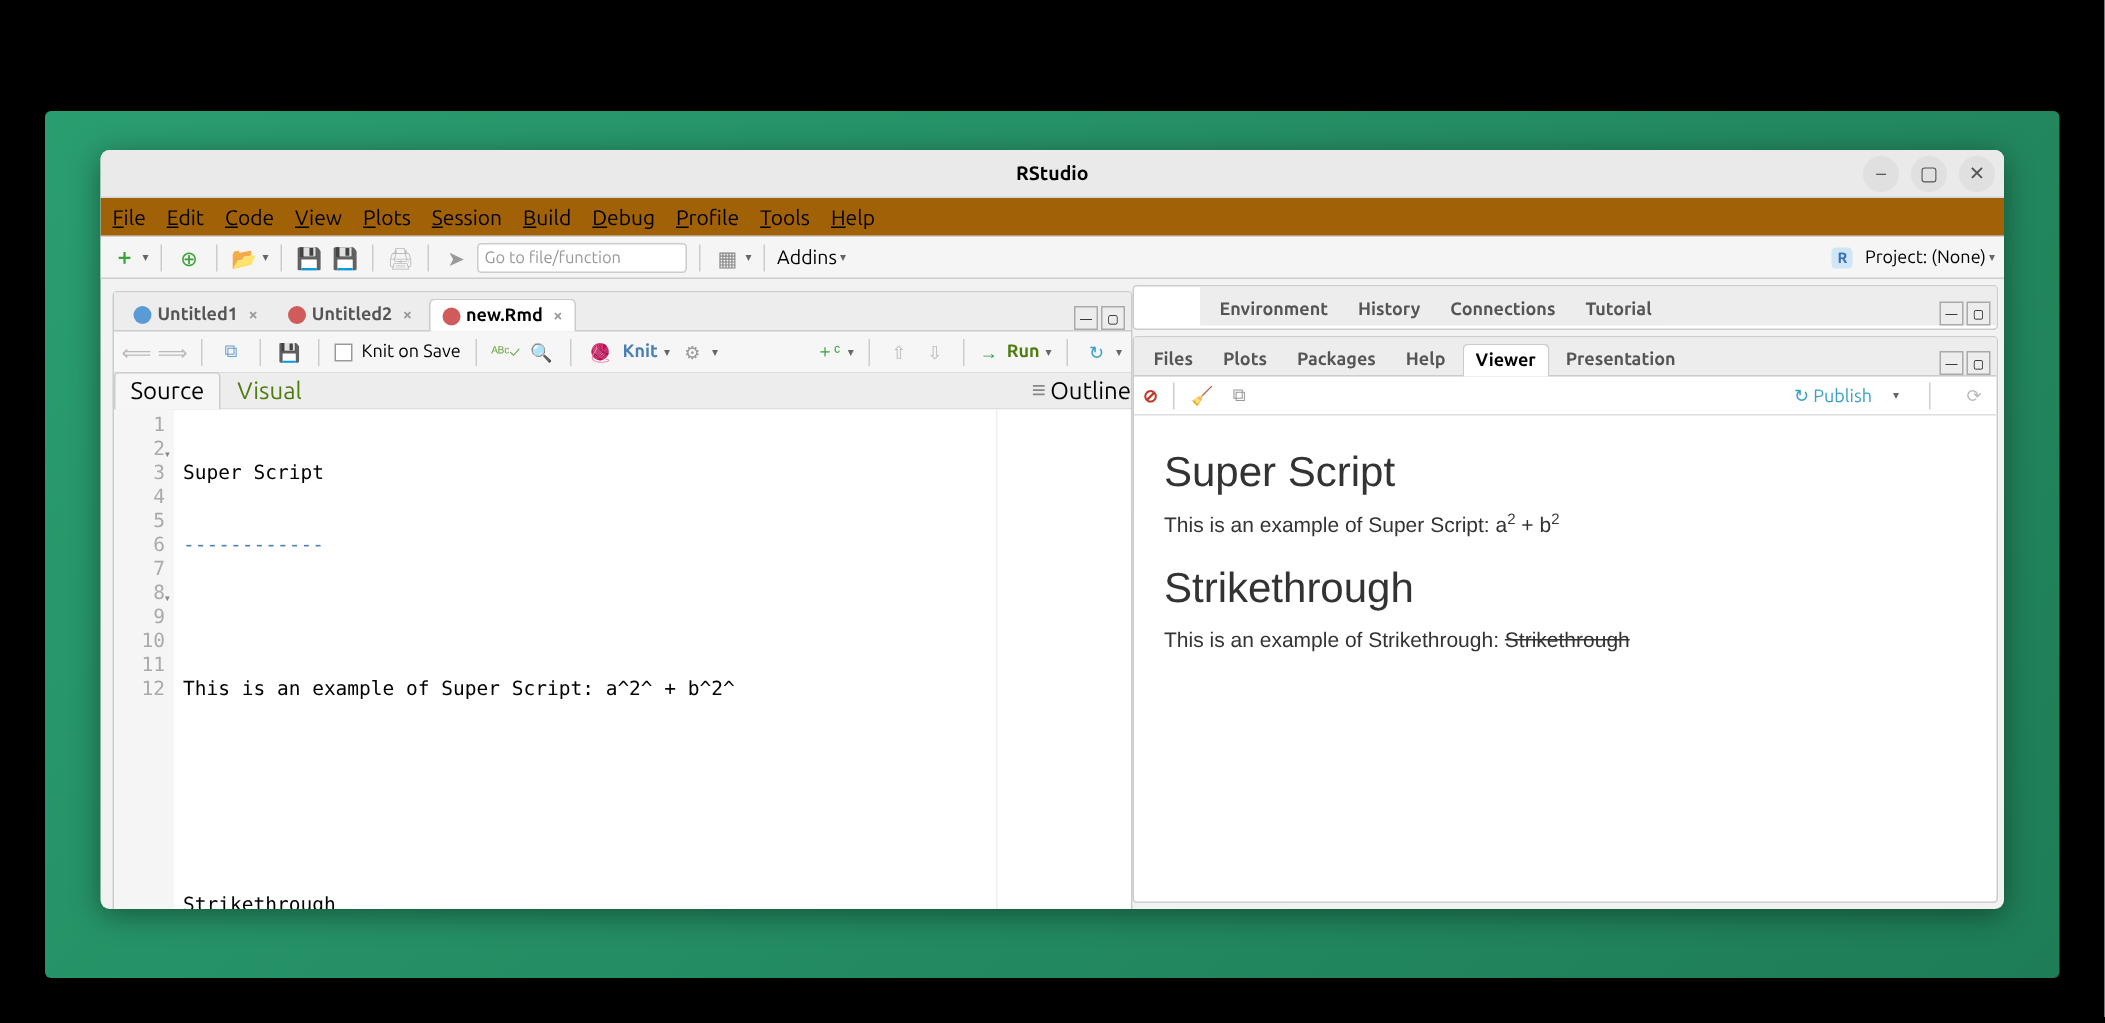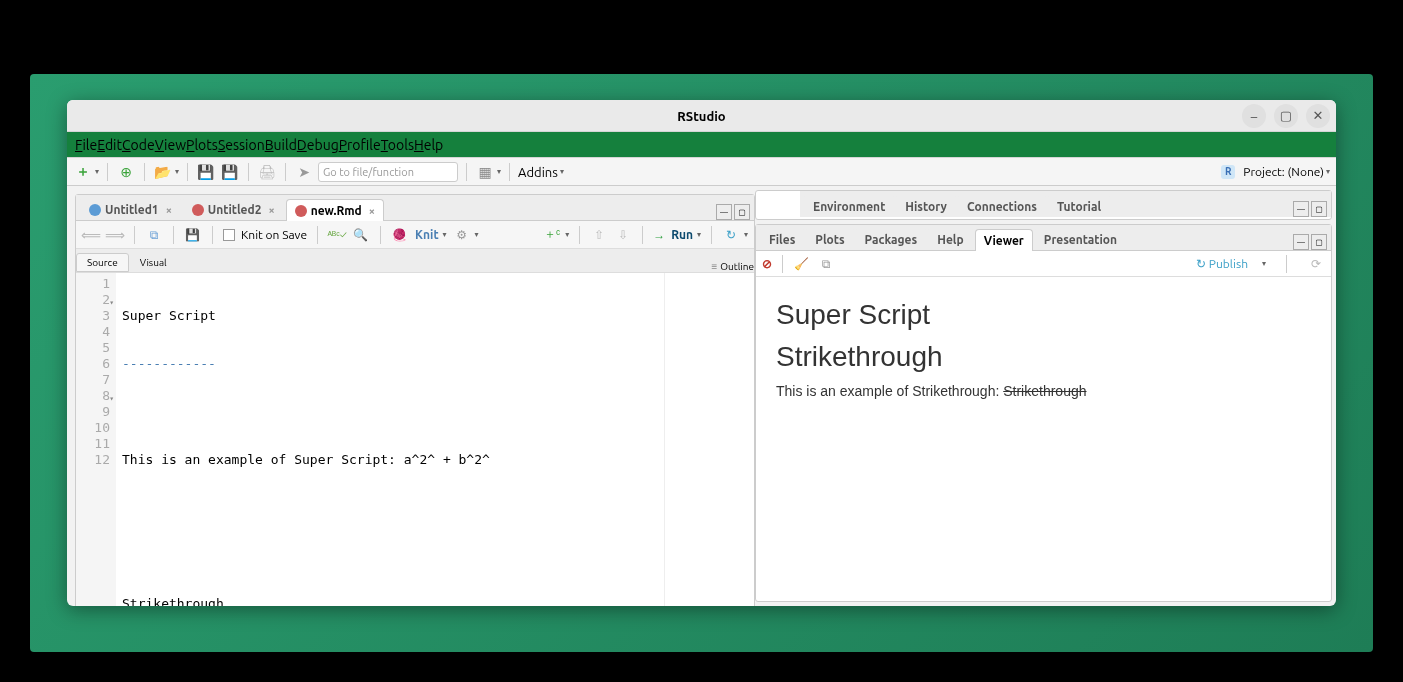--- a/index.html
+++ b/index.html
@@ -50,24 +50,25 @@
 .wc-btn {
   width: 24px; height: 24px;
   border-radius: 50%;
   background: #e0e0e0;
   display: flex; align-items: center; justify-content: center;
   font-size: 13px; color: #555;
   cursor: pointer;
 }
 .menubar {
   height: 26px;
-  background: #15803d;
+  background: #a16207;
   display: flex;
   align-items: center;
   padding: 0 8px;
+  gap: 14px;
   border-bottom: 1px solid #d5d5d5;
   font-size: 14px;
 }
 .menubar span { cursor: pointer; }
 .menubar u { text-decoration: underline; }
 .toolbar {
   height: 28px;
   background: #f5f5f5;
   border-bottom: 1px solid #ccc;
   display: flex;
@@ -167,32 +168,32 @@
   border-bottom:1px solid #ddd;
   display:flex; align-items:center;
   padding:0 6px;
   gap:6px;
   font-size:12px;
   background:#f6f6f6;
 }
 .et-icon { width:18px; height:18px; display:flex; align-items:center; justify-content:center; cursor:pointer; color:#666;}
 .chk { width:12px; height:12px; border:1px solid #999; background:#fff;}
 .knit { color:#4a7fb3; font-weight:bold; cursor:pointer;}
-.run { color:#0c4a6e; font-weight:bold; cursor:pointer;}
+.run { color:#4d7c0f; font-weight:bold; cursor:pointer;}
 .outline-toggle { margin-left:auto; cursor:pointer; display:flex; align-items:center; gap:3px;}
 
 .editor-modes {
   height: 24px;
   display:flex;
-  align-items:flex-end;
+  align-items:center;
   background:#ededed;
   border-bottom:1px solid #ddd;
-  font-size:10px;
-}
-.mode-tab { padding:3px 10px; cursor:pointer; color:#000000; border:1px solid transparent; border-radius:3px 3px 0 0;}
+  font-size:16px;
+}
+.mode-tab { padding:3px 10px; cursor:pointer; color:#4d7c0f; border:1px solid transparent; border-radius:3px 3px 0 0;}
 .mode-tab.active { background:#f6f6f6; border-color:#ccc; color:#000;}
 
 .editor-body {
   flex:1;
   display:flex;
   font-family: "DejaVu Sans Mono", Menlo, Consolas, monospace;
   font-size:13px;
   background:#fff;
   overflow:hidden;
 }
@@ -442,20 +443,23 @@
           <div style="margin-left:auto; display:flex; align-items:center; gap:16px;">
             <span class="publish">↻ <span>Publish</span></span>
             <span class="tb-drop">▾</span>
             <div class="tb-sep"></div>
             <span class="et-icon" style="color:#bbb">⟳</span>
           </div>
         </div>
 
         <div class="viewer-content">
           <h2>Super Script</h2>
+          <p>
+            <span>This is an example of Super Script: a</span><sup>2</sup><span> + b</span><sup>2</sup>
+          </p>
           <h2>Strikethrough</h2>
           <p>
             <span>This is an example of Strikethrough: </span><span class="strike">Strikethrough</span>
           </p>
         </div>
       </div>
     </div>
   </div>
 
 </div>

